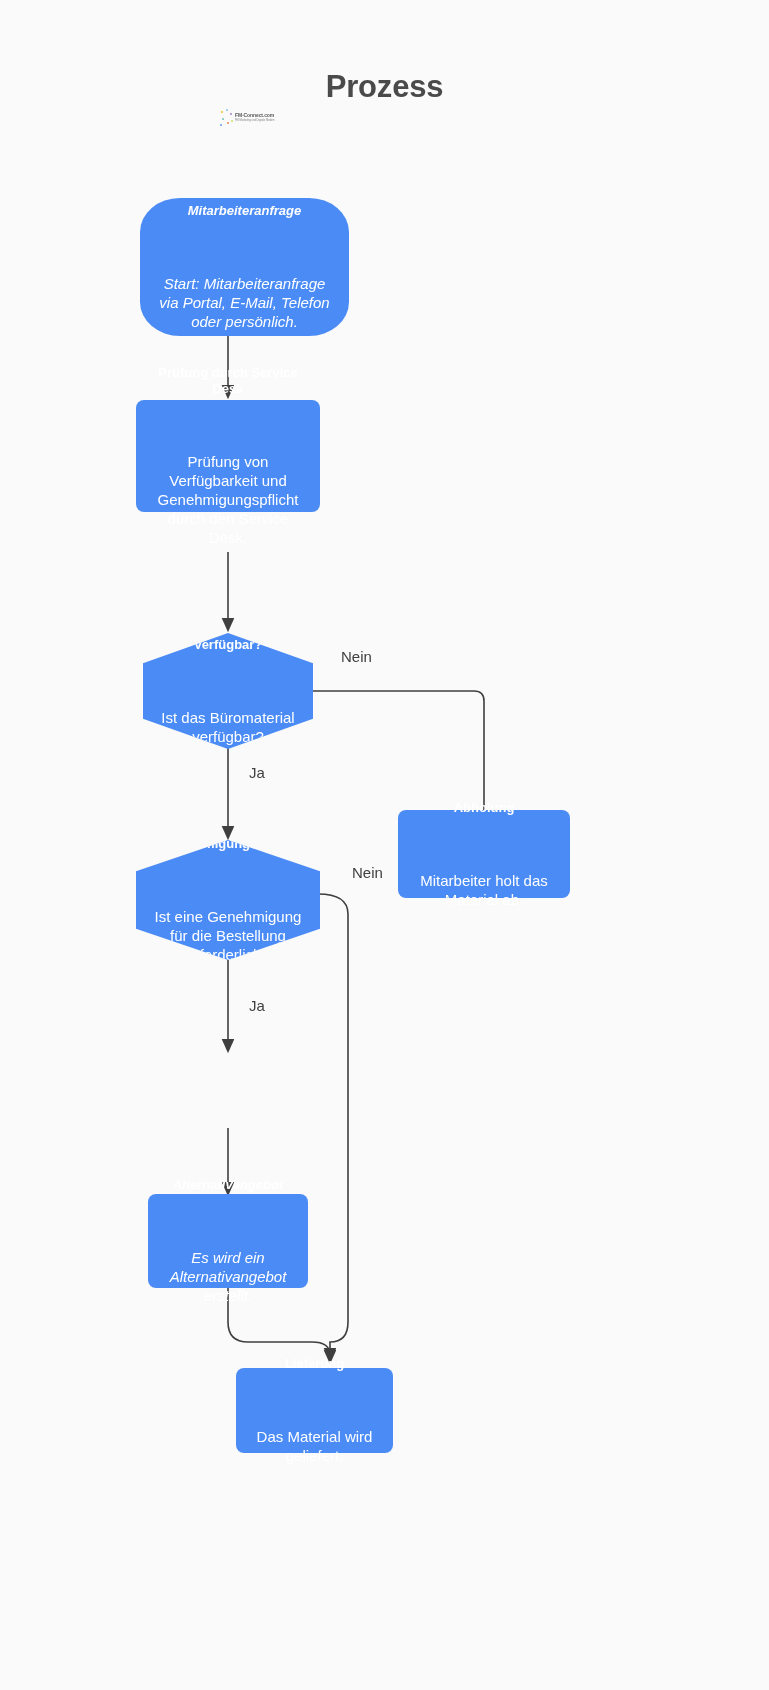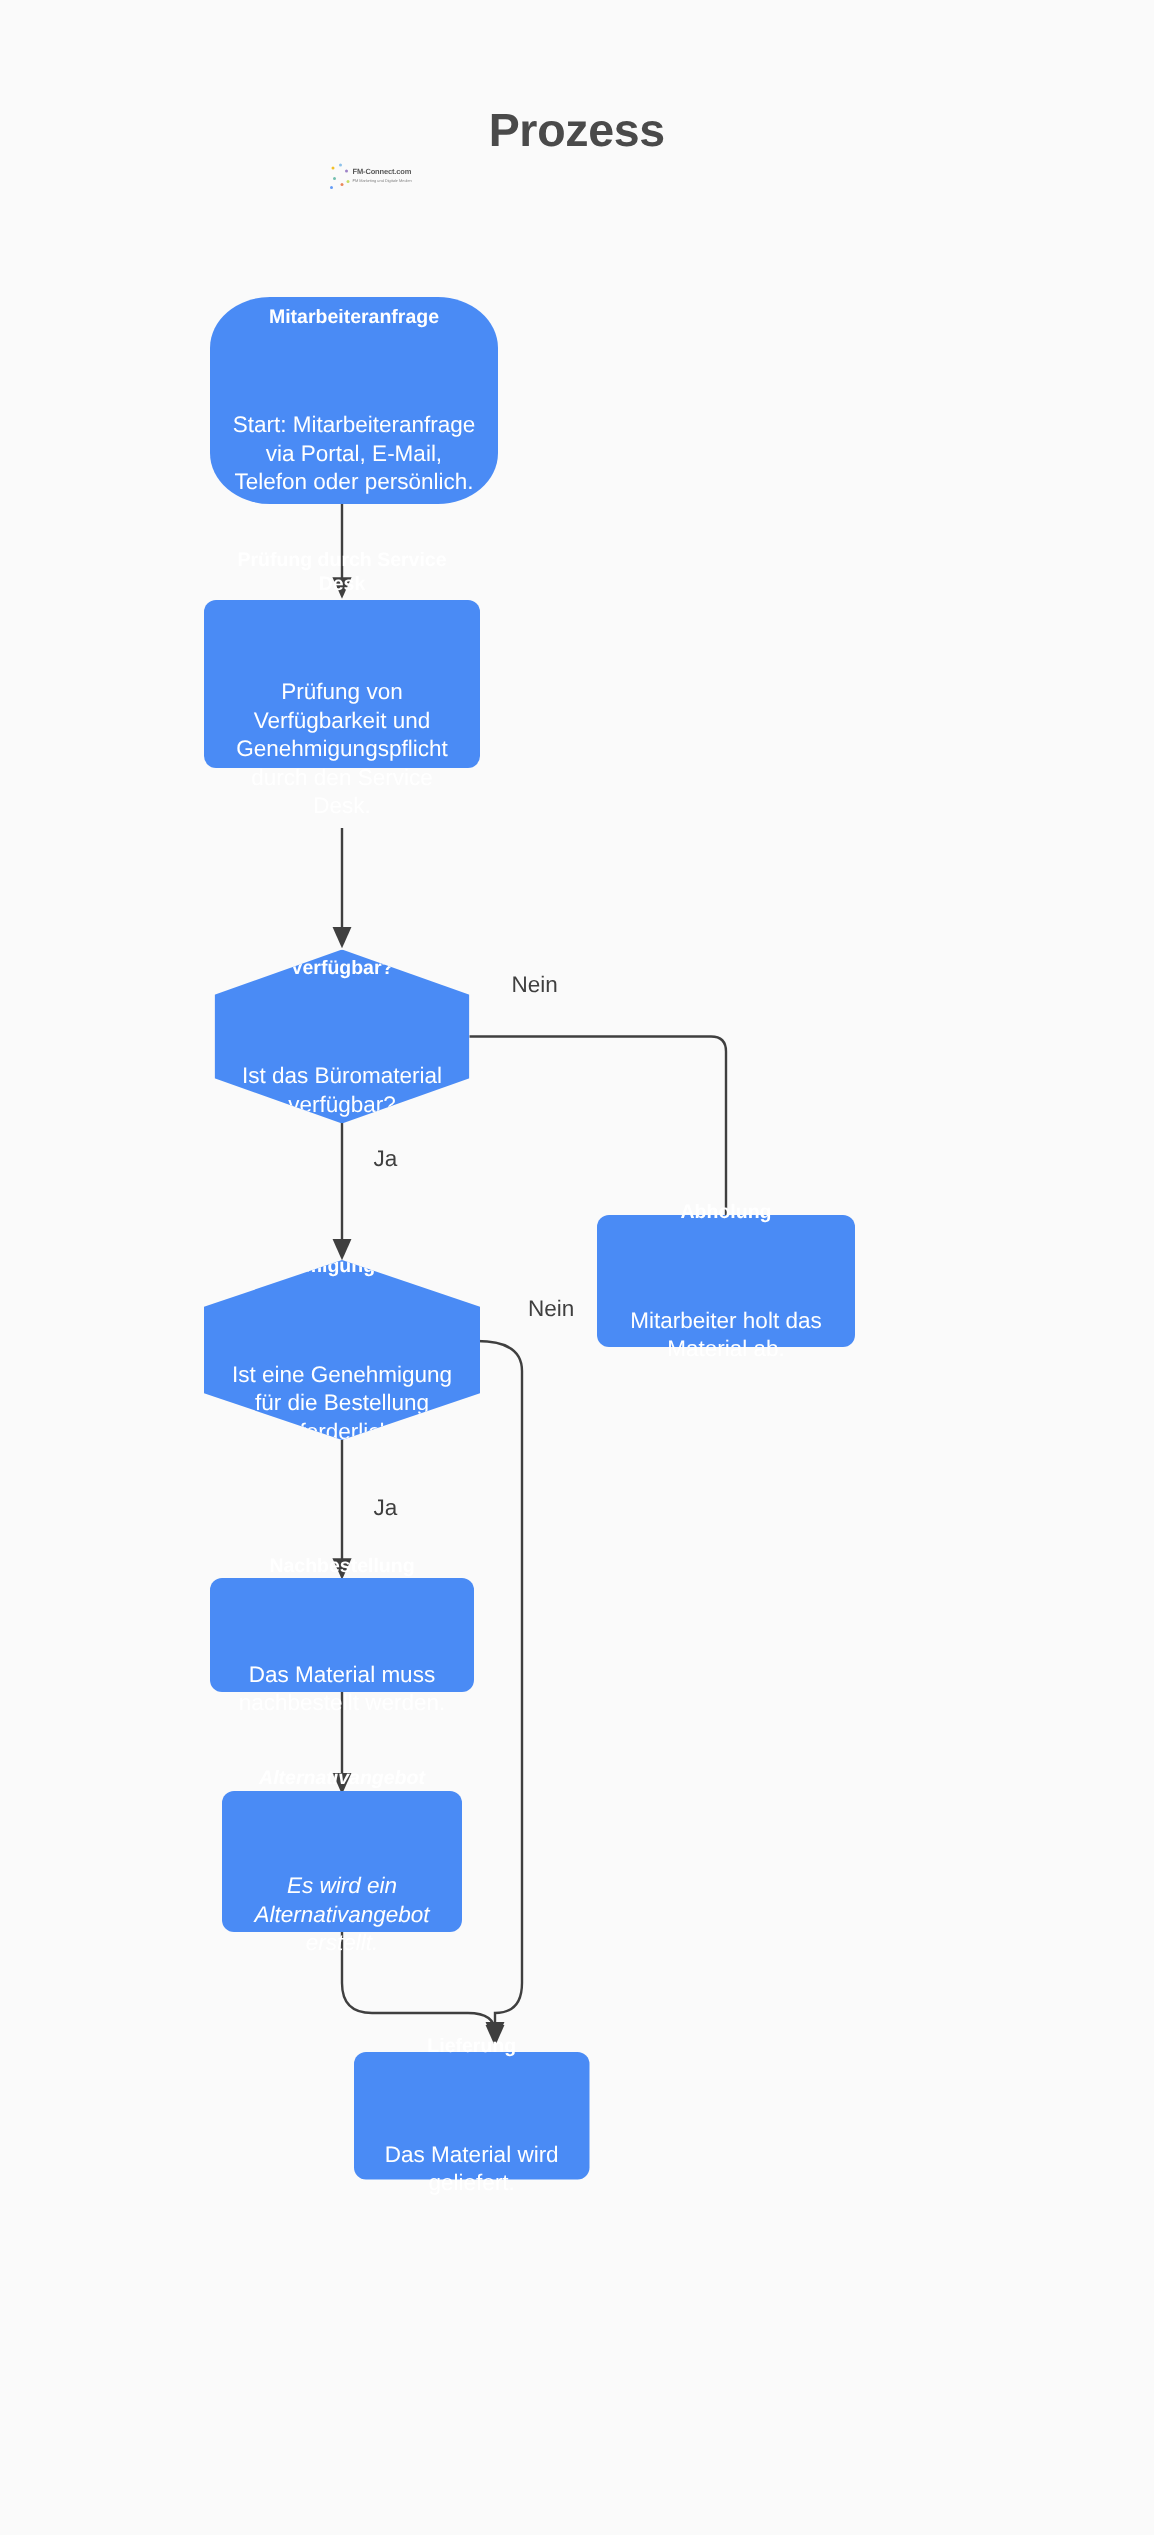--- a/index.html
+++ b/index.html
@@ -169,21 +169,21 @@
 
     
     <path d="M228,1288 L228,1322 Q228,1342 248,1342 L312,1342 Q330,1342 330,1355" stroke="#3f3f3f" stroke-width="1.6" fill="none" marker-end="url(#arrow)"></path>
   </svg>
 
   <div class="edge-label" style="left:341px; top:648px;">Nein</div>
   <div class="edge-label" style="left:249px; top:764px;">Ja</div>
   <div class="edge-label" style="left:352px; top:864px;">Nein</div>
   <div class="edge-label" style="left:249px; top:997px;">Ja</div>
 
-  <div class="node start" style="left:140px; top:198px; width:192px; height:138px;">
+  <div class="node start" style="left:140px; top:198px; width:209px; height:138px;font-style:italic;">
     <div class="n-title">Mitarbeiteranfrage</div>
     <div class="n-body">Start: Mitarbeiteranfrage via Portal, E-Mail, Telefon oder persönlich.</div>
   </div>
 
   <div class="node rounded" style="left:136px; top:400px; width:184px; height:112px;">
     <div class="n-title">Prüfung durch Service Desk</div>
     <div class="n-body">Prüfung von Verfügbarkeit und Genehmigungspflicht durch den Service Desk.</div>
   </div>
 
   <div class="node hex" style="left:136px; top:840px; width:184px; height:120px;">
@@ -198,24 +198,20 @@
       <div class="n-title">Verfügbar?</div>
       <div class="n-body">Ist das Büromaterial verfügbar?</div>
     </div>
   </div>
 
   <div class="node rounded" style="left:398px; top:810px; width:172px; height:88px;">
     <div class="n-title">Abholung</div>
     <div class="n-body">Mitarbeiter holt das Material ab.</div>
   </div>
 
-  <div class="node rounded" style="left:140px; top:1052px; width:176px; height:76px;">
-    <div class="n-title">Nachbestellung</div>
-    <div class="n-body">Das Material muss nachbestellt werden.</div>
-  </div>
 
   <div class="node rounded" style="left:148px; top:1194px; width:160px; height:94px;font-style:italic;">
     <div class="n-title">Alternativangebot</div>
     <div class="n-body">Es wird ein Alternativangebot erstellt.</div>
   </div>
 
   <div class="node rounded" style="left:236px; top:1368px; width:157px; height:85px;">
     <div class="n-title">Lieferung</div>
     <div class="n-body">Das Material wird geliefert.</div>
   </div>

